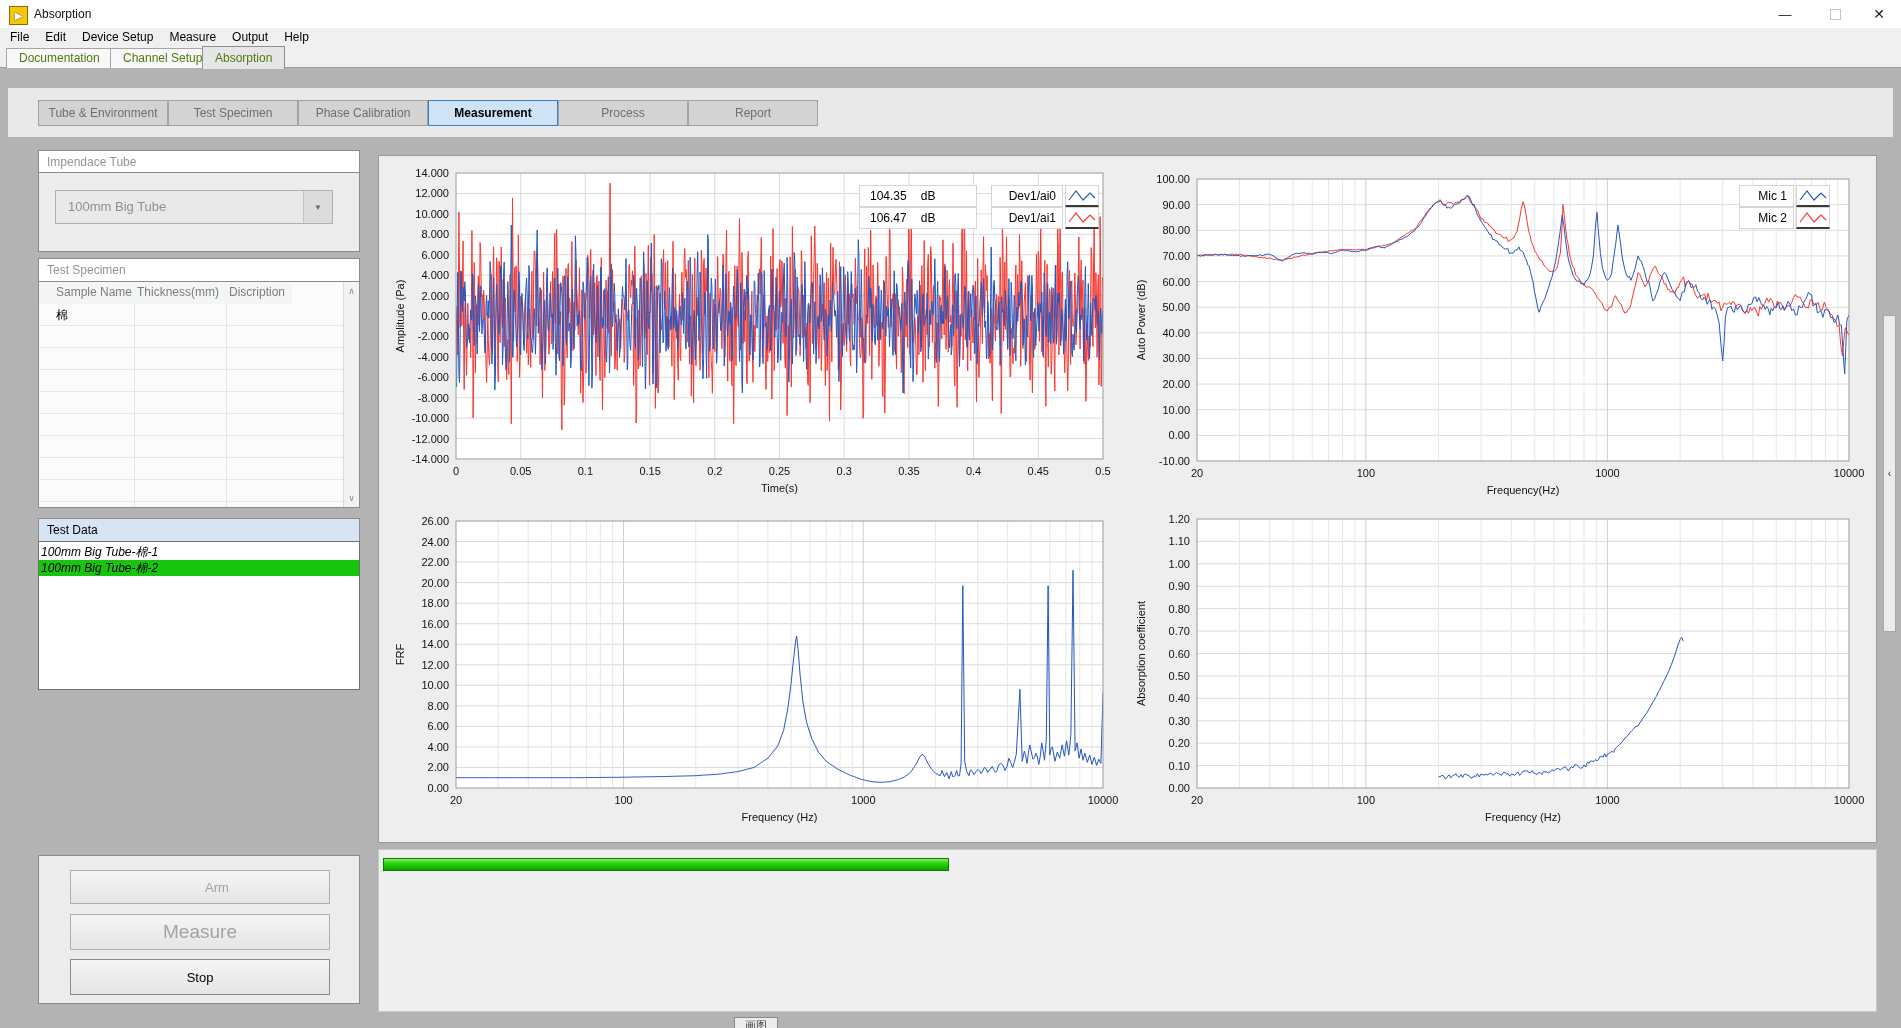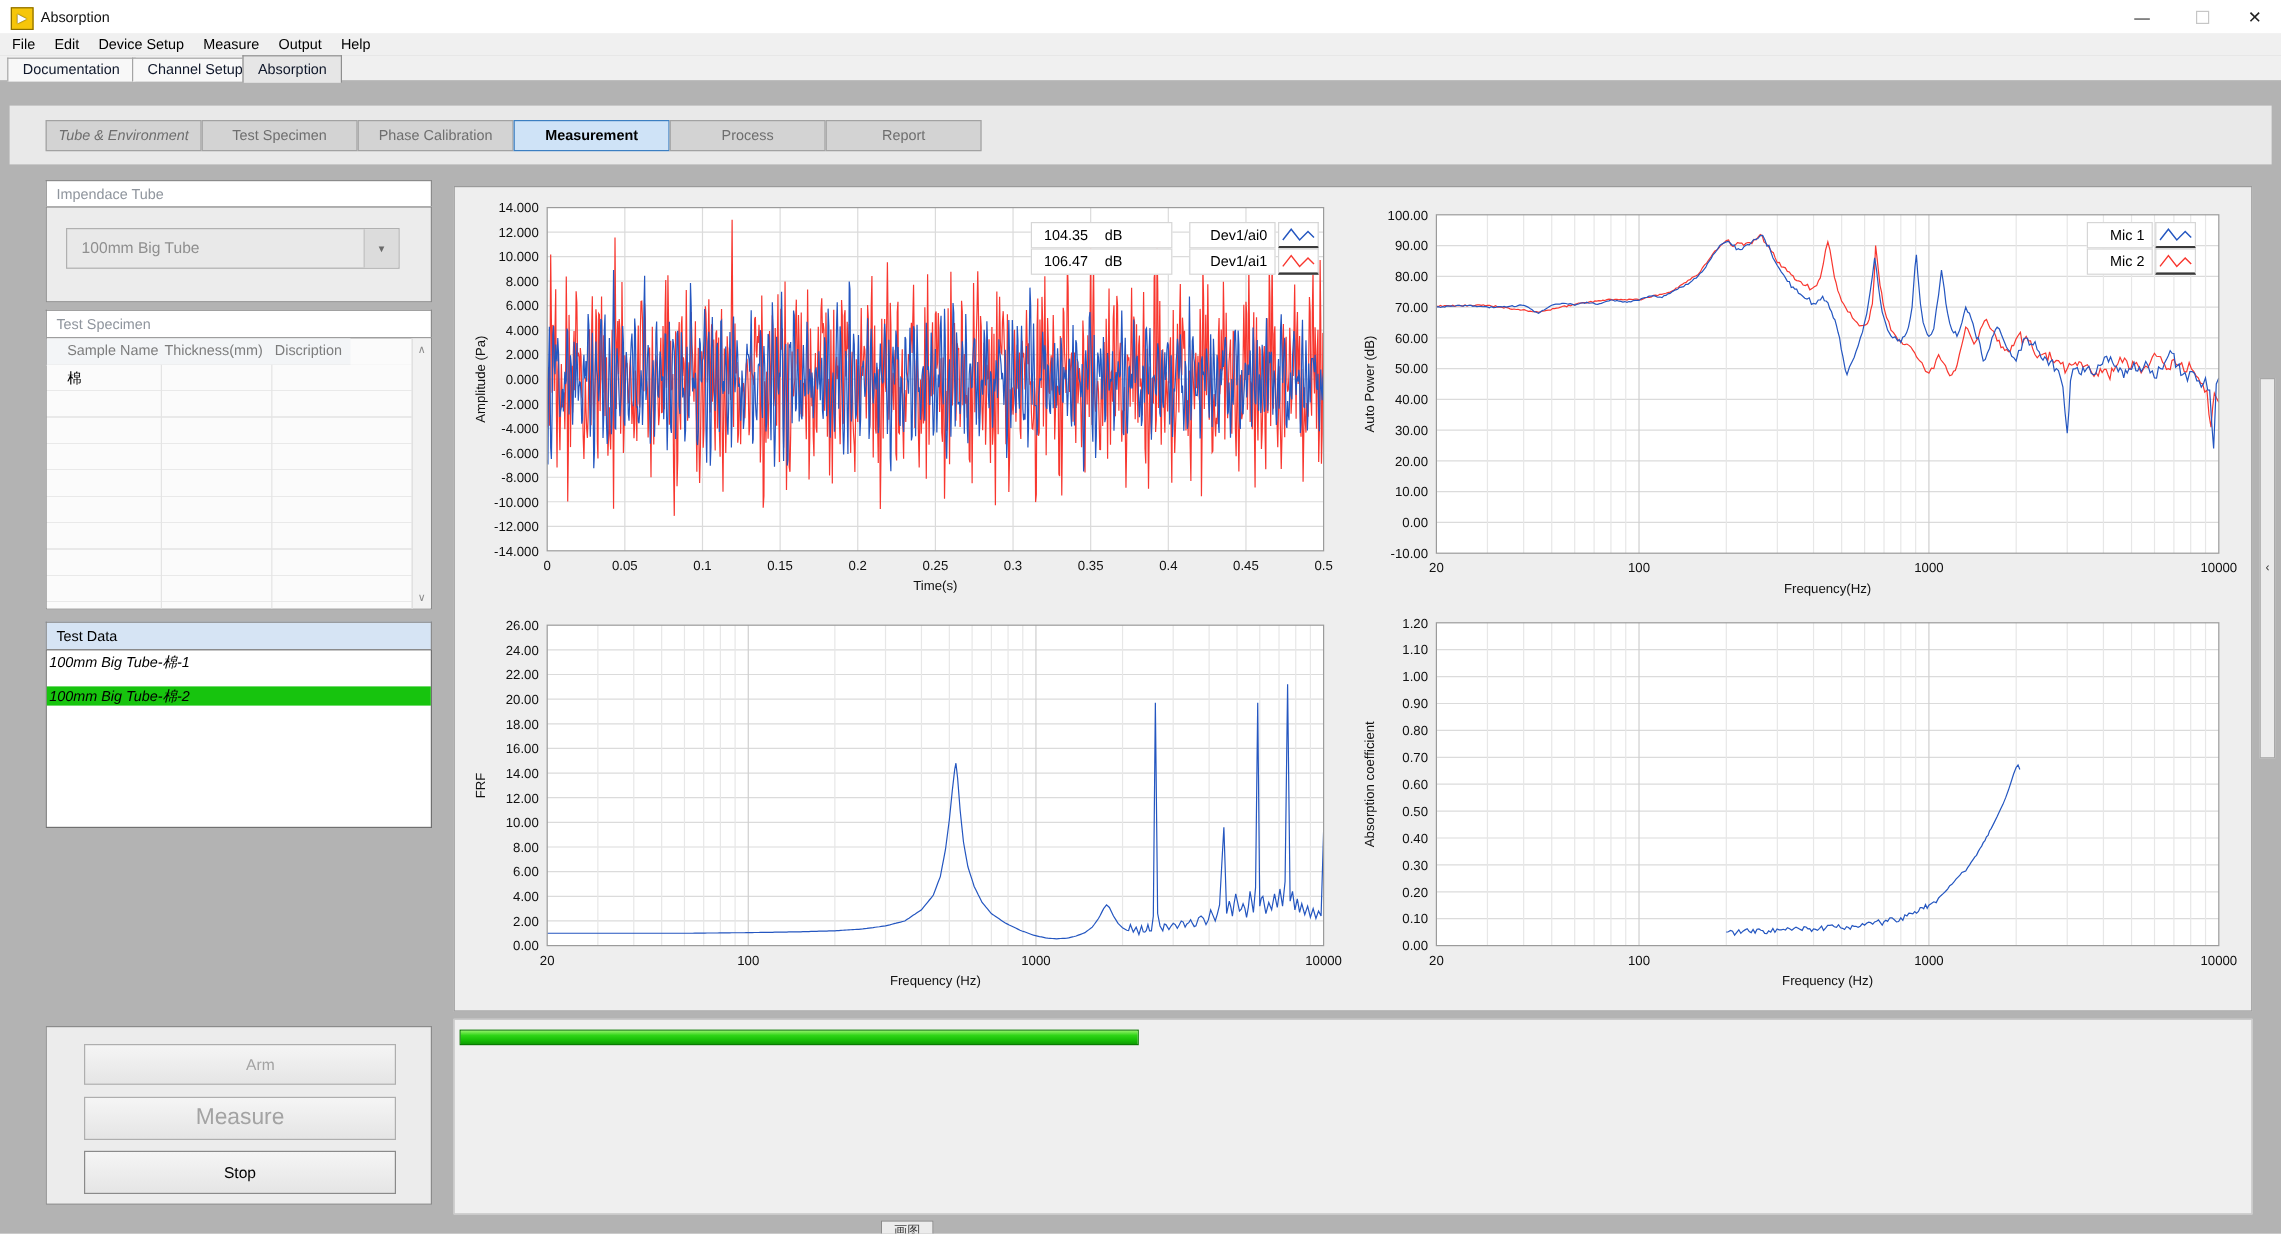--- a/index.html
+++ b/index.html
@@ -20,21 +20,21 @@
     font-size:13px;color:#222;cursor:default;}
   #btn-min{left:1768px;}
   #btn-max{left:1818px;}
   #btn-close{left:1862px;font-size:14px;}
   .maxbox{width:9px;height:9px;border:1px solid #c6c6c6;}
   
   #menubar{left:0;top:28px;width:1901px;height:18px;background:#f0f0f0;display:flex;align-items:center;padding-left:2px;box-sizing:border-box;}
   .menu-item{padding:0 8px;font-size:12px;color:#000;line-height:18px;}
   
   #tabrow{left:0;top:46px;width:1901px;height:22px;background:#f0f0f0;border-bottom:1px solid #9c9c9c;box-sizing:border-box;}
-  .tab{position:absolute;top:2px;height:19px;line-height:19px;padding:0 12px;font-size:12px;color:#0f172a;
+  .tab{position:absolute;top:2px;height:19px;line-height:19px;padding:0 12px;font-size:12px;color:#4d7c0f;
     background:#f8f8f8;border:1px solid #a5a5a5;border-bottom:none;box-sizing:content-box;}
   .tab.active{top:0;height:22px;line-height:22px;background:#e6e6e6;border-color:#8f8f8f;z-index:2;}
   
   #subtab-strip{left:8px;top:88px;width:1885px;height:49px;background:#e9e9e9;}
   .subtab{position:absolute;top:12px;width:130px;height:26px;box-sizing:border-box;
     background:#d3d3d3;border:1px solid #a2a2a2;color:#6e6e6e;font-size:12px;
     display:flex;align-items:center;justify-content:center;}
   .subtab.active{background:var(--subtab-bg,#cfe3f7);border:1px solid var(--subtab-border,#3c7fc1);color:#000;font-weight:600;}
   
   .group-header{background:#ffffff;border:1px solid #8b8b8b;border-bottom:none;box-sizing:border-box;
@@ -54,21 +54,21 @@
   .colline{position:absolute;top:0;bottom:0;width:1px;background:#e4e4e4;}
   #spec-row1{position:absolute;left:0;top:22px;width:305px;height:22px;font-size:12px;color:#000;}
   #spec-row1 span{position:absolute;left:17px;top:3px;}
   #spec-scroll{position:absolute;right:0;top:0;bottom:0;width:15px;background:#f2f2f2;border-left:1px solid #dcdcdc;}
   .scroll-arrow{position:absolute;left:0;width:15px;height:14px;font-size:9px;color:#8a8a8a;display:flex;align-items:center;justify-content:center;}
   #spec-up{top:2px;} #spec-down{bottom:2px;}
   #td-header{left:38px;top:518px;width:322px;height:23px;background:#d6e4f4;border:1px solid #8b8b8b;border-bottom:none;
     box-sizing:border-box;color:#000;font-size:12px;display:flex;align-items:center;padding-left:8px;}
   #td-list{left:38px;top:541px;width:322px;height:149px;background:#ffffff;border:1px solid #707070;box-sizing:border-box;}
   .td-item{height:16px;line-height:16px;font-size:12px;color:#000;padding-left:2px;margin-top:2px;font-style:italic;}
-  .td-item.selected{background:var(--sel-green,#17c40e);margin-top:12px;}
+  .td-item.selected{background:var(--sel-green,#17c40e);margin-top:0;}
   
   #action-box{left:38px;top:855px;width:322px;height:149px;background:#ececec;border:1px solid #8b8b8b;box-sizing:border-box;}
   .act-btn{position:absolute;left:31px;width:260px;background:linear-gradient(#f5f5f5,#e5e5e5);
     border:1px solid #aeaeae;box-sizing:border-box;display:flex;align-items:center;justify-content:center;color:#000;}
   .act-btn.disabled{color:#a3a3a3;}
   #btn-arm{top:14px;height:34px;font-size:13px;padding-left:34px;}
   #btn-measure{top:58px;height:36px;font-size:19px;}
   #btn-stop{top:103px;height:36px;font-size:13px;border-color:#8a8a8a;}
   
   #chart-panel{left:378px;top:155px;width:1499px;height:688px;background:#eeeeee;border:1px solid #9a9a9a;box-sizing:border-box;}
@@ -120,21 +120,21 @@
   <span class="menu-item">Help</span>
 </div>
 
 <div class="abs" id="tabrow">
   <div class="tab" style="left:6px;">Documentation</div>
   <div class="tab" style="left:110px;">Channel Setup</div>
   <div class="tab active" style="left:202px;">Absorption</div>
 </div>
 
 <div class="abs" id="subtab-strip">
-  <div class="subtab" style="left:30px;font-style:italic;">Tube &amp; Environment</div>
+  <div class="subtab" style="left:30px;">Tube &amp; Environment</div>
   <div class="subtab" style="left:160px;">Test Specimen</div>
   <div class="subtab" style="left:290px;">Phase Calibration</div>
   <div class="subtab active" style="left:420px;">Measurement</div>
   <div class="subtab" style="left:550px;">Process</div>
   <div class="subtab" style="left:680px;">Report</div>
 </div>
 
 <div class="abs group-header" id="imp-header">Impendace Tube</div>
 <div class="abs group-body" id="imp-body"></div>
 <div class="abs" id="tube-dropdown">

